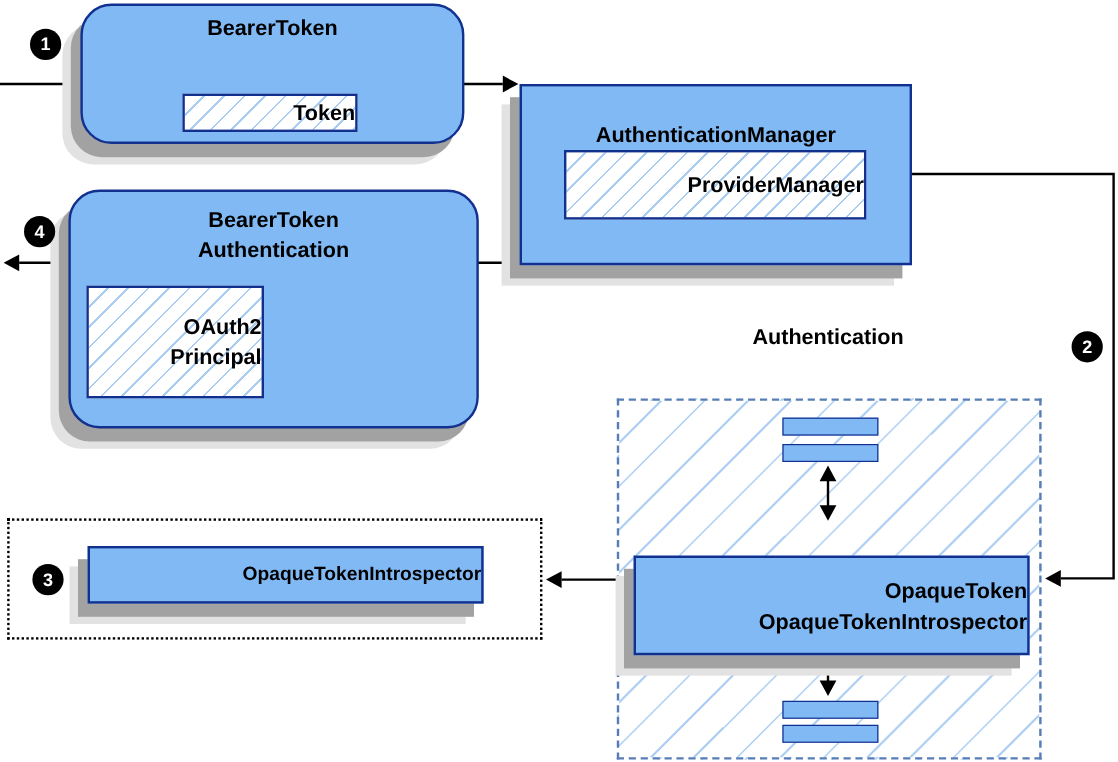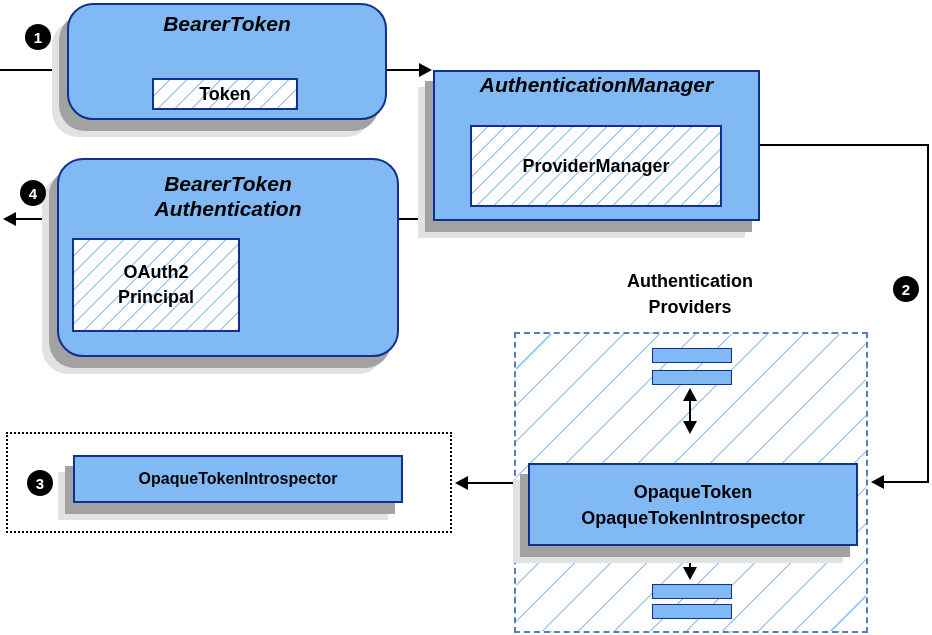--- a/index.html
+++ b/index.html
@@ -24,30 +24,30 @@
   .arrowhead{fill:var(--arrow);stroke:none;}
 
   .node{
     position:absolute;z-index:2;
     background:var(--node-fill);
     border:2px solid var(--node-border);
     text-align:center;
   }
   .shadowed{box-shadow:-8px 11px 0 var(--shadow-dark), -15px 17px 0 var(--shadow-light);}
   .rounded{border-radius:26px;}
-  .node-title{font-size:21px;line-height:25px;font-style:italic;}
+  .node-title{font-size:18px;line-height:25px;}
 
   .hatch{
     position:absolute;
     background-color:#fff;
     background-image:repeating-linear-gradient(135deg, transparent 0 10.5px, var(--hatch-line) 10.5px 12px);
     border:2px solid var(--node-border);
     text-align:center;font-size:18px;
   }
-  .hatch-center{display:flex;flex-direction:column;align-items:center;justify-content:center;}
+  .hatch-center{display:flex;flex-direction:column;align-items:flex-end;justify-content:center;}
 
   .region-dashed{
     position:absolute;left:514px;top:332px;width:354px;height:301px;z-index:0;
     border:2px dashed var(--dashed-border);
     background-color:#fff;
     background-image:repeating-linear-gradient(135deg, transparent 0 24px, var(--hatch-line) 24px 25.5px);
   }
   .region-dotted{
     position:absolute;left:6px;top:432px;width:446px;height:101px;z-index:0;
     border:2px dotted #000;
@@ -112,40 +112,39 @@
   <div class="node rounded shadowed" style="left:67px;top:3px;width:320px;height:117px;">
     <div class="node-title" style="padding-top:6px;">
       <span style="display:block">BearerToken</span>
     </div>
     <div class="hatch hatch-center" style="left:83px;top:73px;width:146px;height:32px;">
       <span>Token</span>
     </div>
   </div>
 
   <div class="node shadowed" style="left:433px;top:70px;width:327px;height:151px;">
-    <div class="node-title" style="padding-top:0;">AuthenticationManager</div>
-    <div class="hatch hatch-center" style="left:35px;top:53px;width:252px;height:82px;">
+    <div class="node-title" style="padding-top:28px;">AuthenticationManager</div>
+    <div class="hatch hatch-center" style="left:35px;top:53px;width:252px;height:58px;">
       <span>ProviderManager</span>
     </div>
   </div>
 
   <div class="node rounded shadowed" style="left:57px;top:158px;width:342px;height:199px;">
     <div class="node-title" style="padding-top:11px;">
       <span style="display:block">BearerToken</span>
       <span style="display:block">Authentication</span>
     </div>
-    <div class="hatch hatch-center" style="left:13px;top:78px;width:168px;height:94px;line-height:25px;">
+    <div class="hatch hatch-center" style="left:13px;top:78px;width:148px;height:94px;line-height:25px;">
       <span>OAuth2</span>
       <span>Principal</span>
     </div>
   </div>
 
   <div class="region-label">
     <span style="display:block">Authentication</span>
-    <span style="display:block">Providers</span>
   </div>
 
   <div class="region-dashed"></div>
 
   <div class="bar" style="left:652px;top:348px;"></div>
   <div class="bar" style="left:652px;top:370px;"></div>
 
   <div class="node shadowed hatch-center" style="left:528px;top:435px;width:330px;height:83px;font-size:18px;line-height:26px;margin-top:28px;">
     <span>OpaqueToken</span>
     <span>OpaqueTokenIntrospector</span>

